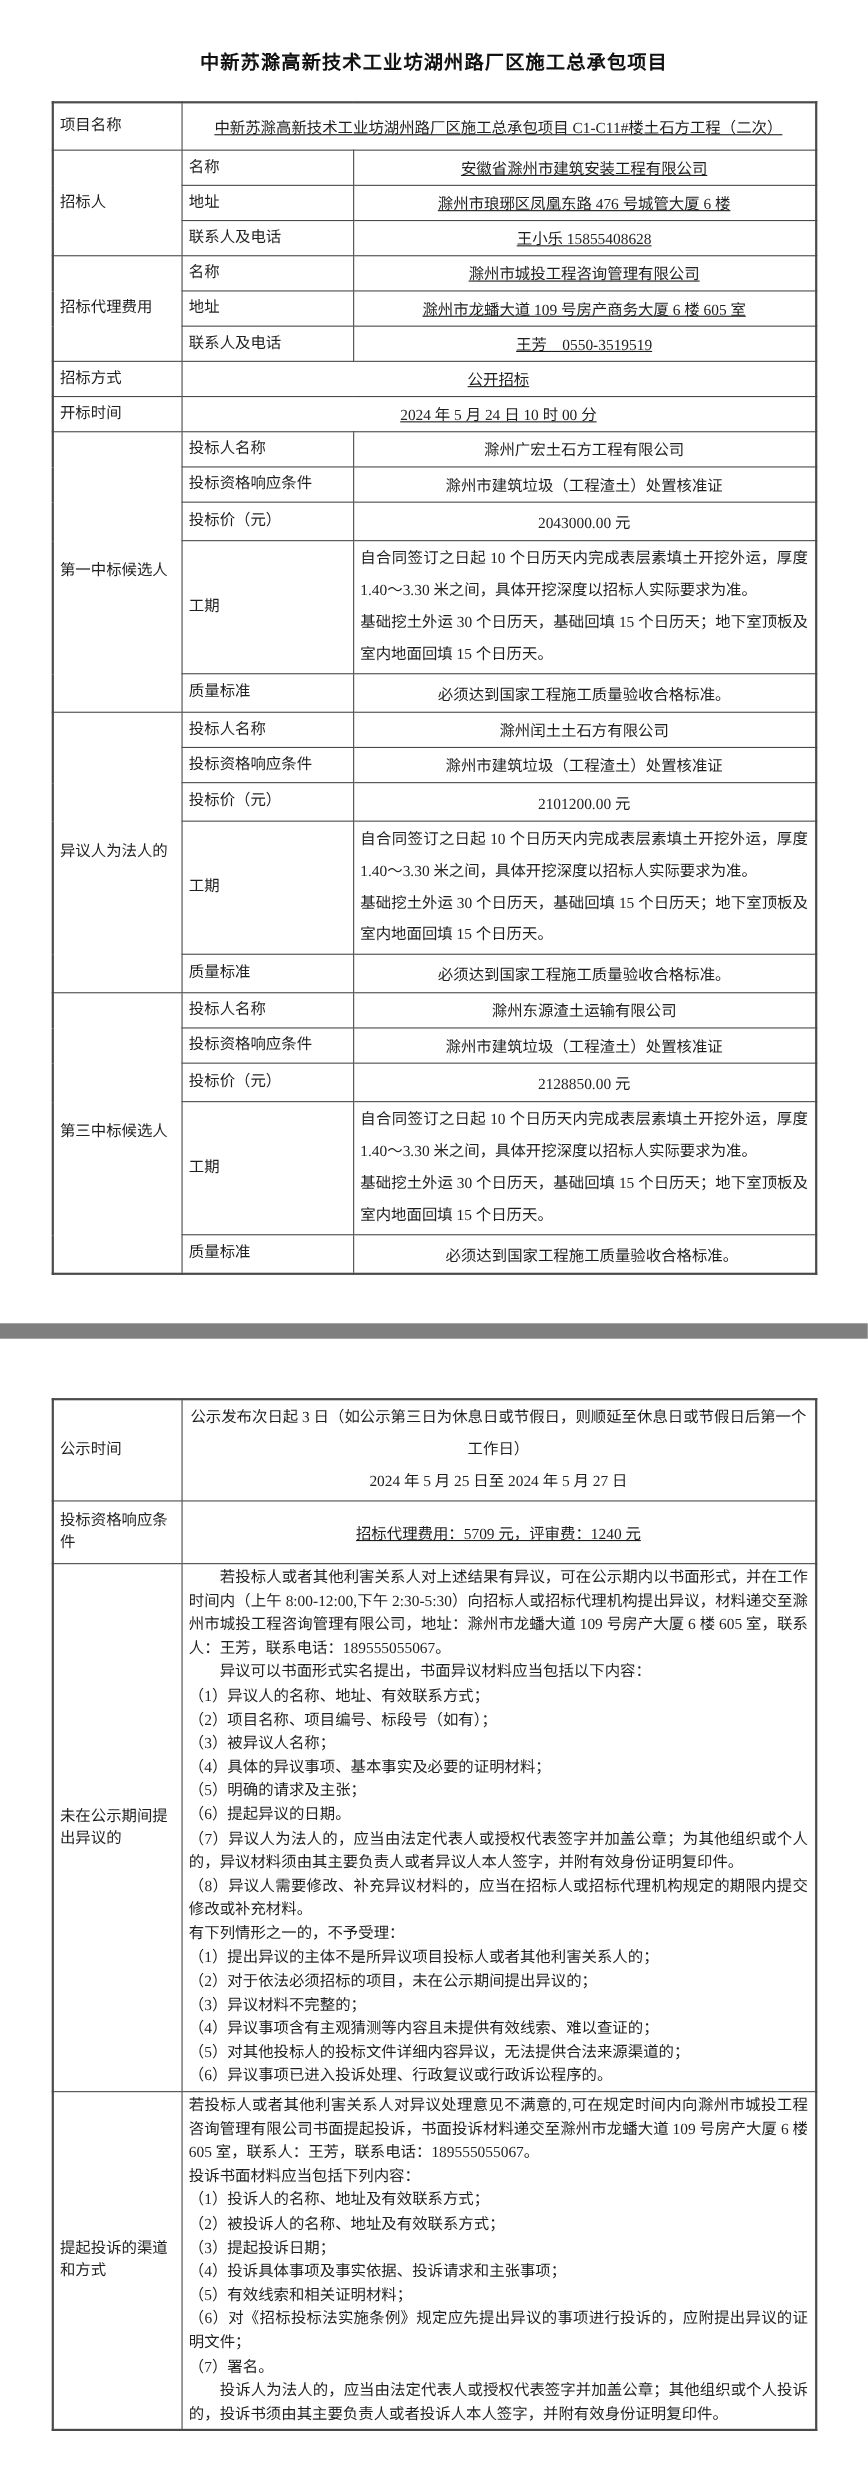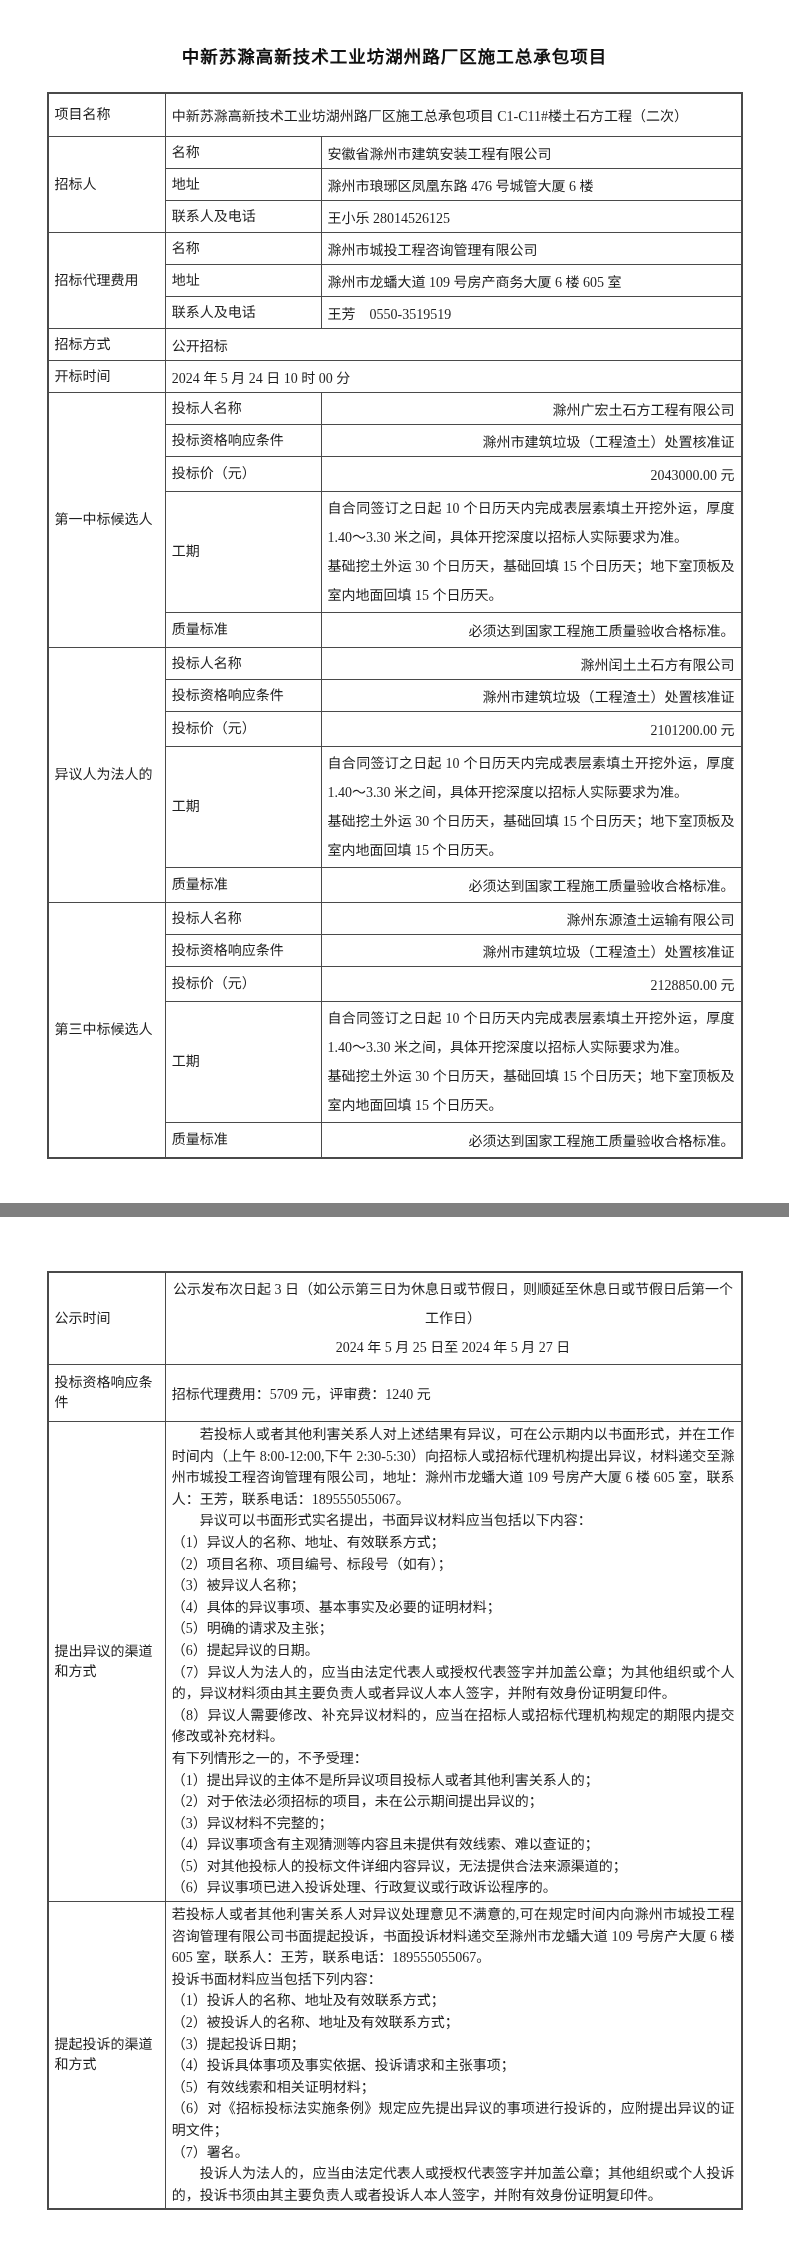--- a/index.html
+++ b/index.html
@@ -14,22 +14,22 @@
     width:696px;margin:0 auto;border-collapse:collapse;
     border:2px solid #4a4a4a;table-layout:fixed;
   }
   table.doc td{
     border:1px solid #4a4a4a;padding:2px 6px;
     vertical-align:middle;word-break:break-all;
   }
   .t1-c1{width:117px;} .t1-c2{width:155px;} .t1-c3{width:418px;}
   .t2-c1{width:117px;} .t2-c2{width:573px;}
   td.lab{text-align:left;line-height:20px;}
-  td.cen{}
-  td.lft{text-align:right;padding-left:10px;}
+  td.cen{text-align:center;text-decoration:underline;}
+  td.lft{text-align:center;padding-left:10px;}
   tr.r-head td{height:38px;}
   tr.r-std td{height:27px;}
   tr.r-price td{height:30px;}
   td.duration{
     white-space:pre-line;line-height:29px;padding:6px 10px 6px 10px;
     text-align:justify;
   }
   td.longtext{
     white-space:pre-line;line-height:21.6px;padding:7px 10px;
     text-align:justify;vertical-align:top;
@@ -67,21 +67,21 @@
       <td class="lab" rowspan="3">招标人</td>
       <td class="lab">名称</td>
       <td class="cen">安徽省滁州市建筑安装工程有限公司</td>
     </tr>
     <tr class="r-std">
       <td class="lab">地址</td>
       <td class="cen">滁州市琅琊区凤凰东路 476 号城管大厦 6 楼</td>
     </tr>
     <tr class="r-std">
       <td class="lab">联系人及电话</td>
-      <td class="cen">王小乐 28014526125</td>
+      <td class="cen">王小乐 15855408628</td>
     </tr>
 
     <tr class="r-std">
       <td class="lab" rowspan="3">招标代理费用</td>
       <td class="lab">名称</td>
       <td class="cen">滁州市城投工程咨询管理有限公司</td>
     </tr>
     <tr class="r-std">
       <td class="lab">地址</td>
       <td class="cen">滁州市龙蟠大道 109 号房产商务大厦 6 楼 605 室</td>
@@ -184,21 +184,21 @@
         <tr>
       <td class="lab">公示时间</td>
       <td class="notice-time">公示发布次日起 3 日（如公示第三日为休息日或节假日，则顺延至休息日或节假日后第一个工作日）
 2024 年 5 月 25 日至 2024 年 5 月 27 日</td>
     </tr>
     <tr class="r-fee">
       <td class="lab">投标资格响应条件</td>
       <td class="cen">招标代理费用：5709 元，评审费：1240 元</td>
     </tr>
     <tr>
-      <td class="lab">提出异议的渠道和方式</td>
+      <td class="lab">未在公示期间提出异议的</td>
       <td class="longtext">　　若投标人或者其他利害关系人对上述结果有异议，可在公示期内以书面形式，并在工作时间内（上午 8:00-12:00,下午 2:30-5:30）向招标人或招标代理机构提出异议，材料递交至滁州市城投工程咨询管理有限公司，地址：滁州市龙蟠大道 109 号房产大厦 6 楼 605 室，联系人：王芳，联系电话：189555055067。
 　　异议可以书面形式实名提出，书面异议材料应当包括以下内容：
 （1）异议人的名称、地址、有效联系方式；
 （2）项目名称、项目编号、标段号（如有）；
 （3）被异议人名称；
 （4）具体的异议事项、基本事实及必要的证明材料；
 （5）明确的请求及主张；
 （6）提起异议的日期。
 （7）异议人为法人的，应当由法定代表人或授权代表签字并加盖公章；为其他组织或个人的，异议材料须由其主要负责人或者异议人本人签字，并附有效身份证明复印件。
 （8）异议人需要修改、补充异议材料的，应当在招标人或招标代理机构规定的期限内提交修改或补充材料。

